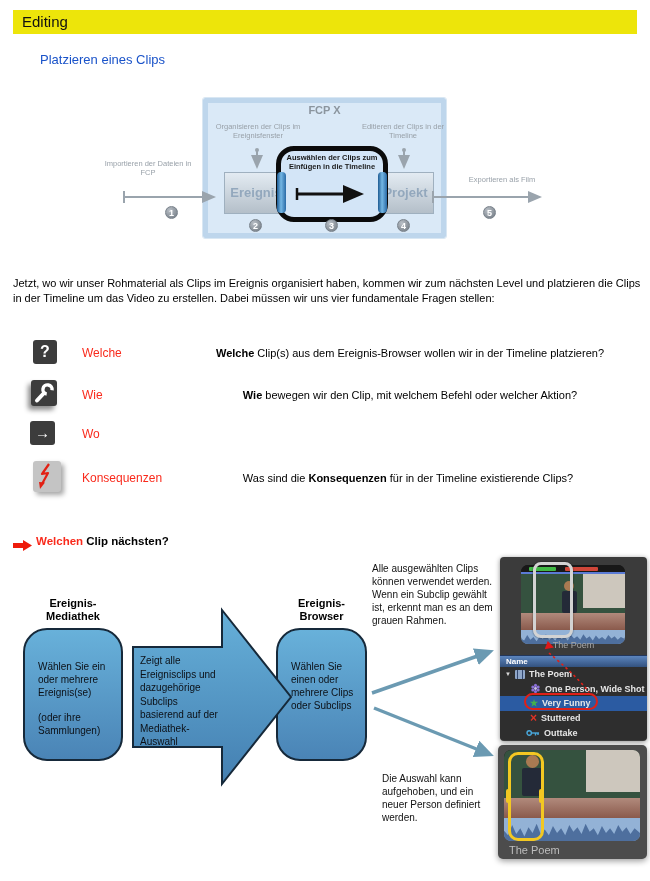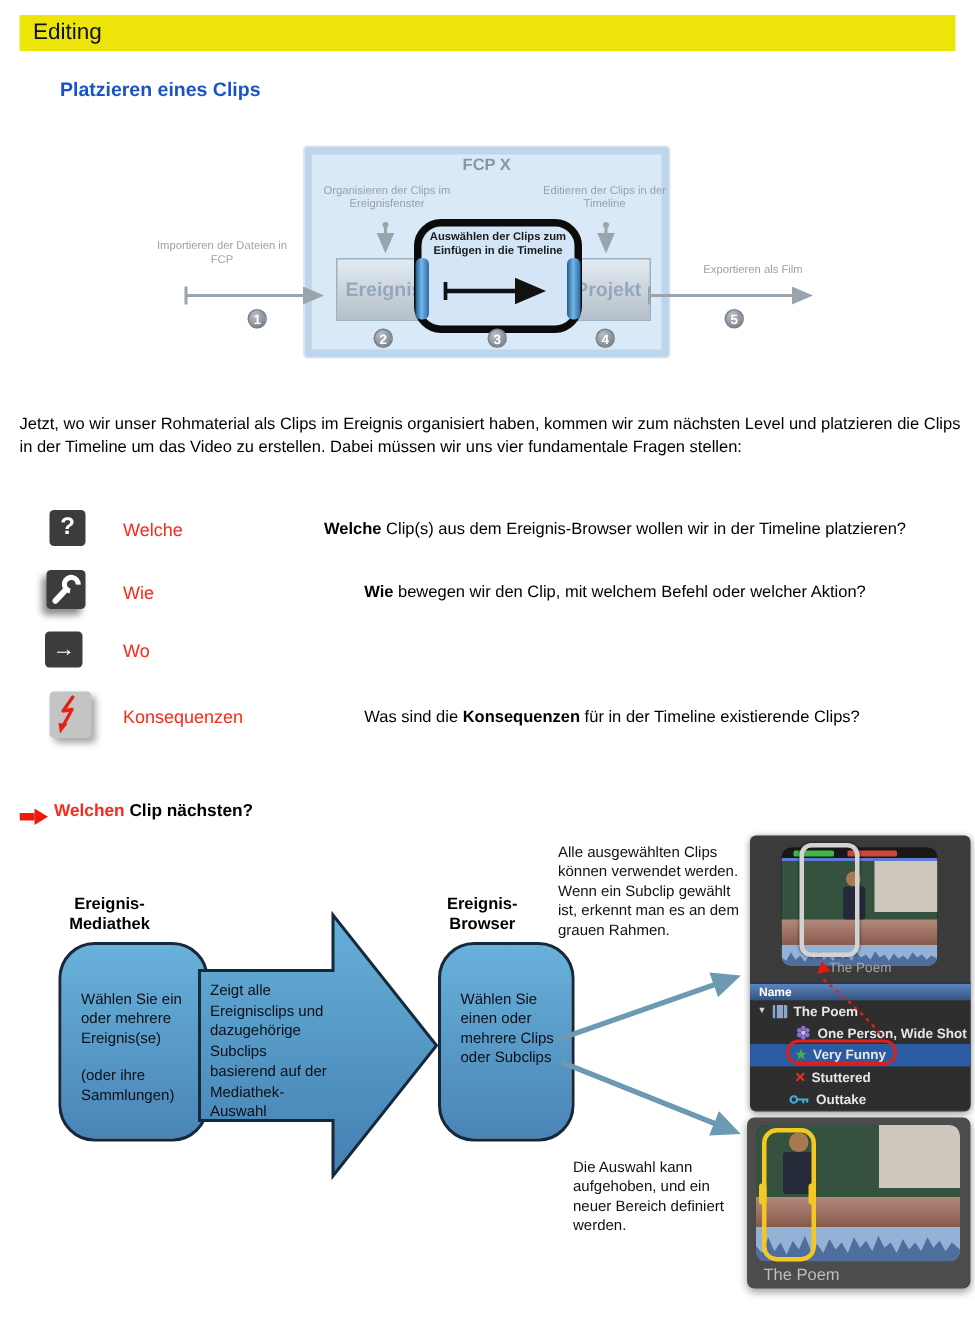--- a/index.html
+++ b/index.html
@@ -3,21 +3,21 @@
 <meta charset="utf-8">
 <style>
   html,body{margin:0;padding:0;background:#fff;}
   .page{position:relative;width:650px;height:881px;background:#fff;overflow:hidden;
         font-family:"Liberation Sans",sans-serif;color:#000;}
   .abs{position:absolute;}
 
   
   .topbar{left:13px;top:10px;width:624px;height:24px;background:#ede50a;}
   .topbar-text{left:22px;top:13px;font-size:15px;font-weight:normal;color:#111;}
-  .section-title{left:13px;top:52px;font-size:13px;font-weight:bold;color:#1a53c9;padding-left:27px;}
+  .section-title{left:13px;top:52px;font-size:13px;font-weight:normal;color:#1a53c9;padding-left:27px;}
 
   
   .fcp-outer{left:203px;top:98px;width:243px;height:140px;background:#dae9f7;
              border:5px solid #bed6ec;outline:1px solid #d9e7f3;box-sizing:border-box;border-radius:2px;}
   .fcp-title{left:203px;top:104px;width:243px;text-align:center;font-size:11px;font-weight:bold;color:#8b959e;}
   .diag-small{font-size:7.5px;color:#99a1a9;text-align:center;line-height:9px;}
   .lbl-org{left:206px;top:122px;width:104px;}
   .lbl-edit{left:352px;top:122px;width:102px;}
   .lbl-import{left:100px;top:159px;width:96px;}
   .lbl-export{left:452px;top:175px;width:100px;}
@@ -46,21 +46,21 @@
   .q-text{font-size:11px;color:#000;width:450px;z-index:2;text-align:center;}
   .q-text b{font-weight:bold;}
 
   
   .bullet-text{left:36px;top:535px;font-size:11.5px;font-weight:bold;}
   .bullet-red{color:#f92a1c;}
 
   
   .flow-label{font-size:11px;font-weight:bold;text-align:center;white-space:pre-line;line-height:13px;z-index:2;}
   .blue-box{background:linear-gradient(180deg,#68b1da,#4a84b6);border:2px solid #16293a;
-            border-radius:24px;box-sizing:border-box;z-index:2;margin-left:16px;}
+            border-radius:24px;box-sizing:border-box;z-index:2;}
   .blue-box-text{font-size:10px;line-height:13px;color:#0c1016;z-index:3;}
   .arrow-text{left:140px;top:654px;width:84px;font-size:10px;line-height:13.5px;color:#0c1016;z-index:6;}
   .annotation{font-size:10px;line-height:13px;color:#111;z-index:2;}
 
   
   .panel1{left:500px;top:557px;width:147px;height:184px;background:#3b3b3b;border-radius:4px;
           box-shadow:0 1px 5px rgba(0,0,0,.45);z-index:1;}
   .thumb{overflow:hidden;border-radius:7px;background:#151515;z-index:2;}
   .thumb1{left:521px;top:565px;width:104px;height:79px;}
   .markers{position:absolute;left:0;top:0;width:100%;height:9px;background:#181818;}
@@ -184,21 +184,21 @@
     </div>
   </div>
 
   <div class="abs arrow-text">Zeigt alle Ereignisclips und dazugehörige Subclips basierend auf der Mediathek-Auswahl</div>
 
   <div class="abs blue-box" style="left:276px;top:628px;width:91px;height:133px;">
     <div class="blue-box-text" style="position:absolute;left:13px;top:30px;width:68px;">Wählen Sie einen oder mehrere Clips oder Subclips</div>
   </div>
 
   <div class="abs annotation" style="left:372px;top:562px;width:127px;">Alle ausgewählten Clips können verwendet werden. Wenn ein Subclip gewählt ist, erkennt man es an dem grauen Rahmen.</div>
-  <div class="abs annotation" style="left:382px;top:772px;width:118px;">Die Auswahl kann aufgehoben, und ein neuer Bereich definiert werden.</div>
+  <div class="abs annotation" style="left:382px;top:772px;width:118px;">Die Auswahl kann aufgehoben, und ein neuer Person definiert werden.</div>
 
   <div class="abs panel1"></div>
   <div class="abs thumb thumb1">
     <div class="markers">
       <div class="mk-green"></div>
       <div class="mk-red"></div>
       <div class="mk-line"></div>
     </div>
     <div class="photo" style="top:9px;height:56px;">
       <div class="wall"></div>

